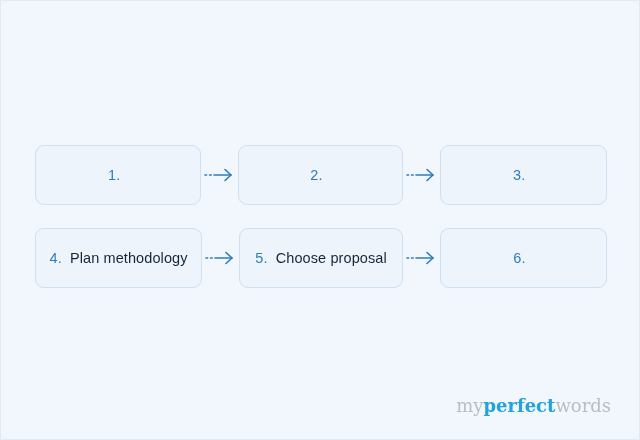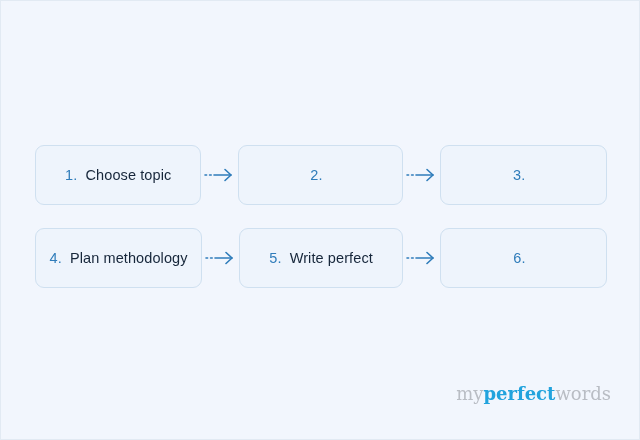--- a/index.html
+++ b/index.html
@@ -80,21 +80,21 @@
     align-items: center;
     justify-content: center;
     flex: 0 0 37px;
   }
   .connector svg { display: block; }
 
   
   #logo {
     position: absolute;
     right: 28px;
-    bottom: 36px;
+    bottom: 24px;
     font-family: "DejaVu Serif", serif;
     font-size: 18px;
     line-height: 1;
     white-space: nowrap;
   }
   #logo .lg-my,
   #logo .lg-words {
     color: #b9bdc4;
     font-weight: 400;
   }
@@ -107,21 +107,20 @@
 <body>
 
 <div id="page">
 
   <div id="flow">
 
     <div class="flow-row">
 
       <div class="step-box col-1">
         <span class="step-num">1.</span>
-        <span class="step-label">Choose topic</span>
       </div>
 
       <div class="connector">
         <span>
           <svg width="31" height="14" viewBox="0 0 31 14" aria-hidden="true">
             <line x1="1" y1="7" x2="10" y2="7" stroke="#2f7cba" stroke-width="1.6" stroke-linecap="round" stroke-dasharray="1.6 3"></line>
             <line x1="10" y1="7" x2="27" y2="7" stroke="#2f7cba" stroke-width="1.6" stroke-linecap="round"></line>
             <polyline points="21,1.5 27,7 21,12.5" fill="none" stroke="#2f7cba" stroke-width="1.6" stroke-linecap="round" stroke-linejoin="round"></polyline>
           </svg>
         </span>
@@ -159,21 +158,21 @@
           <svg width="31" height="14" viewBox="0 0 31 14" aria-hidden="true">
             <line x1="1" y1="7" x2="10" y2="7" stroke="#2f7cba" stroke-width="1.6" stroke-linecap="round" stroke-dasharray="1.6 3"></line>
             <line x1="10" y1="7" x2="27" y2="7" stroke="#2f7cba" stroke-width="1.6" stroke-linecap="round"></line>
             <polyline points="21,1.5 27,7 21,12.5" fill="none" stroke="#2f7cba" stroke-width="1.6" stroke-linecap="round" stroke-linejoin="round"></polyline>
           </svg>
         </span>
       </div>
 
       <div class="step-box col-2">
         <span class="step-num">5.</span>
-        <span class="step-label">Write perfect</span>
+        <span class="step-label">Choose proposal</span>
       </div>
 
       <div class="connector">
         <span>
           <svg width="31" height="14" viewBox="0 0 31 14" aria-hidden="true">
             <line x1="1" y1="7" x2="10" y2="7" stroke="#2f7cba" stroke-width="1.6" stroke-linecap="round" stroke-dasharray="1.6 3"></line>
             <line x1="10" y1="7" x2="27" y2="7" stroke="#2f7cba" stroke-width="1.6" stroke-linecap="round"></line>
             <polyline points="21,1.5 27,7 21,12.5" fill="none" stroke="#2f7cba" stroke-width="1.6" stroke-linecap="round" stroke-linejoin="round"></polyline>
           </svg>
         </span>

